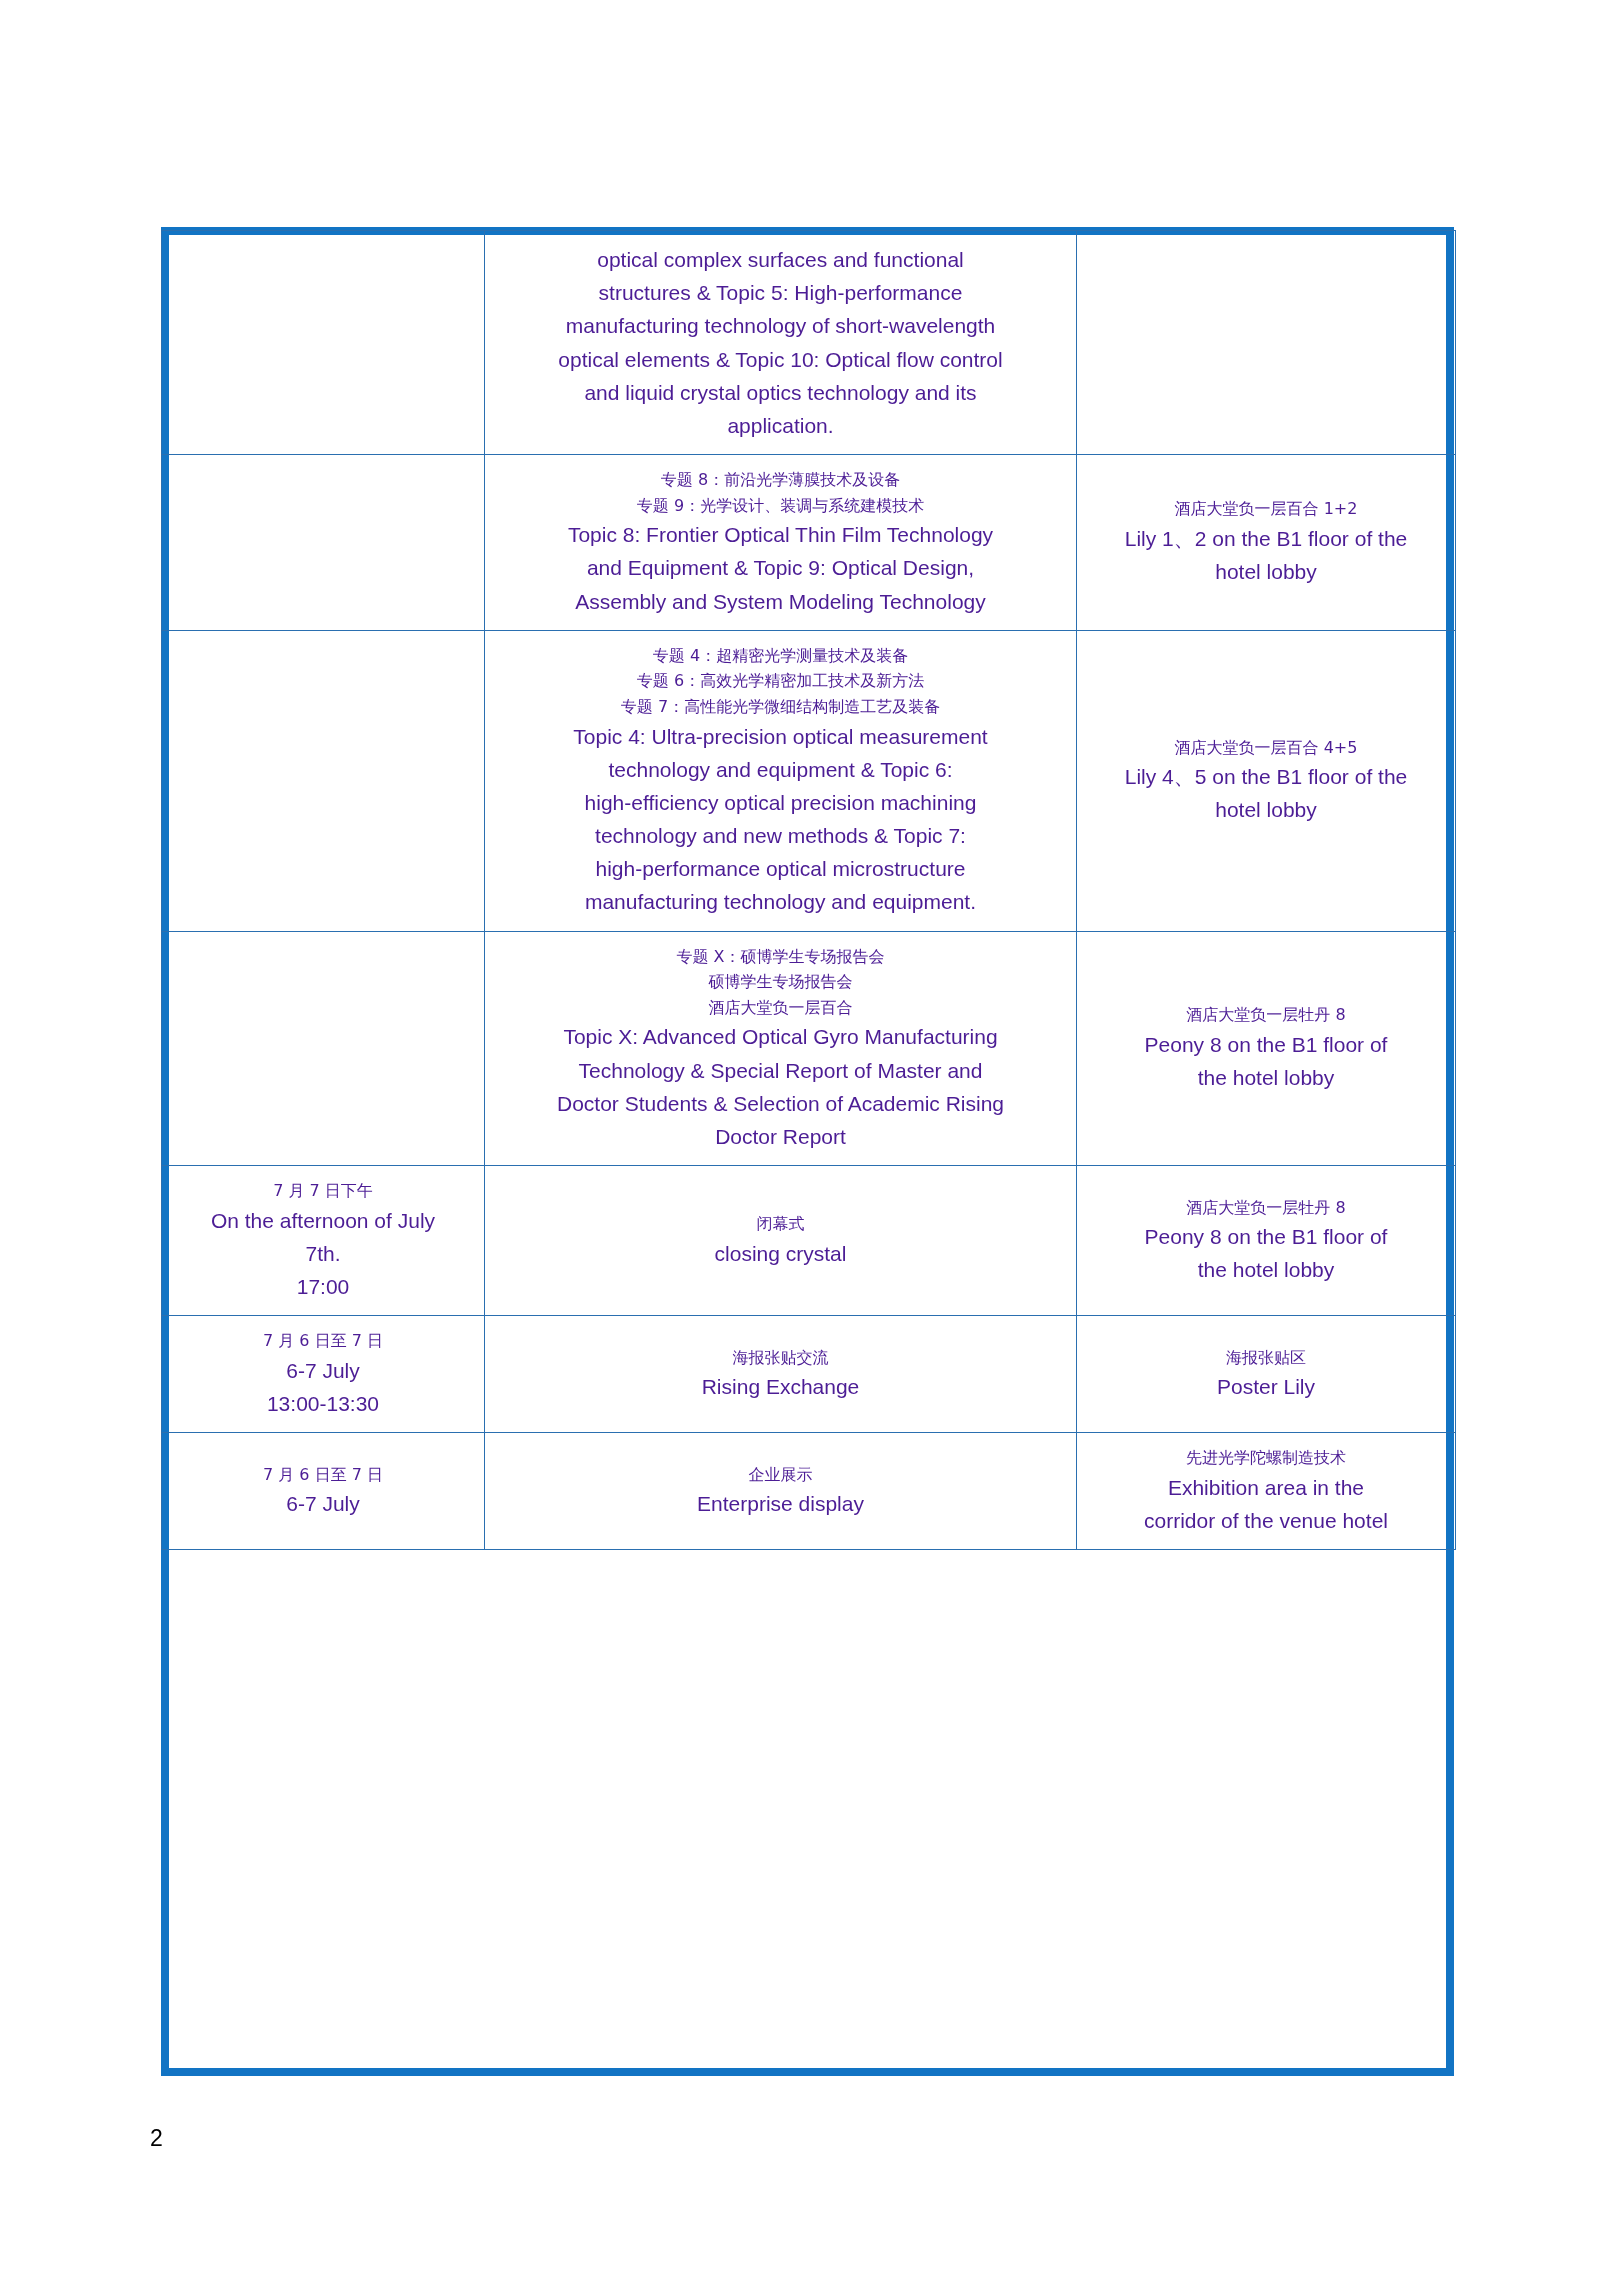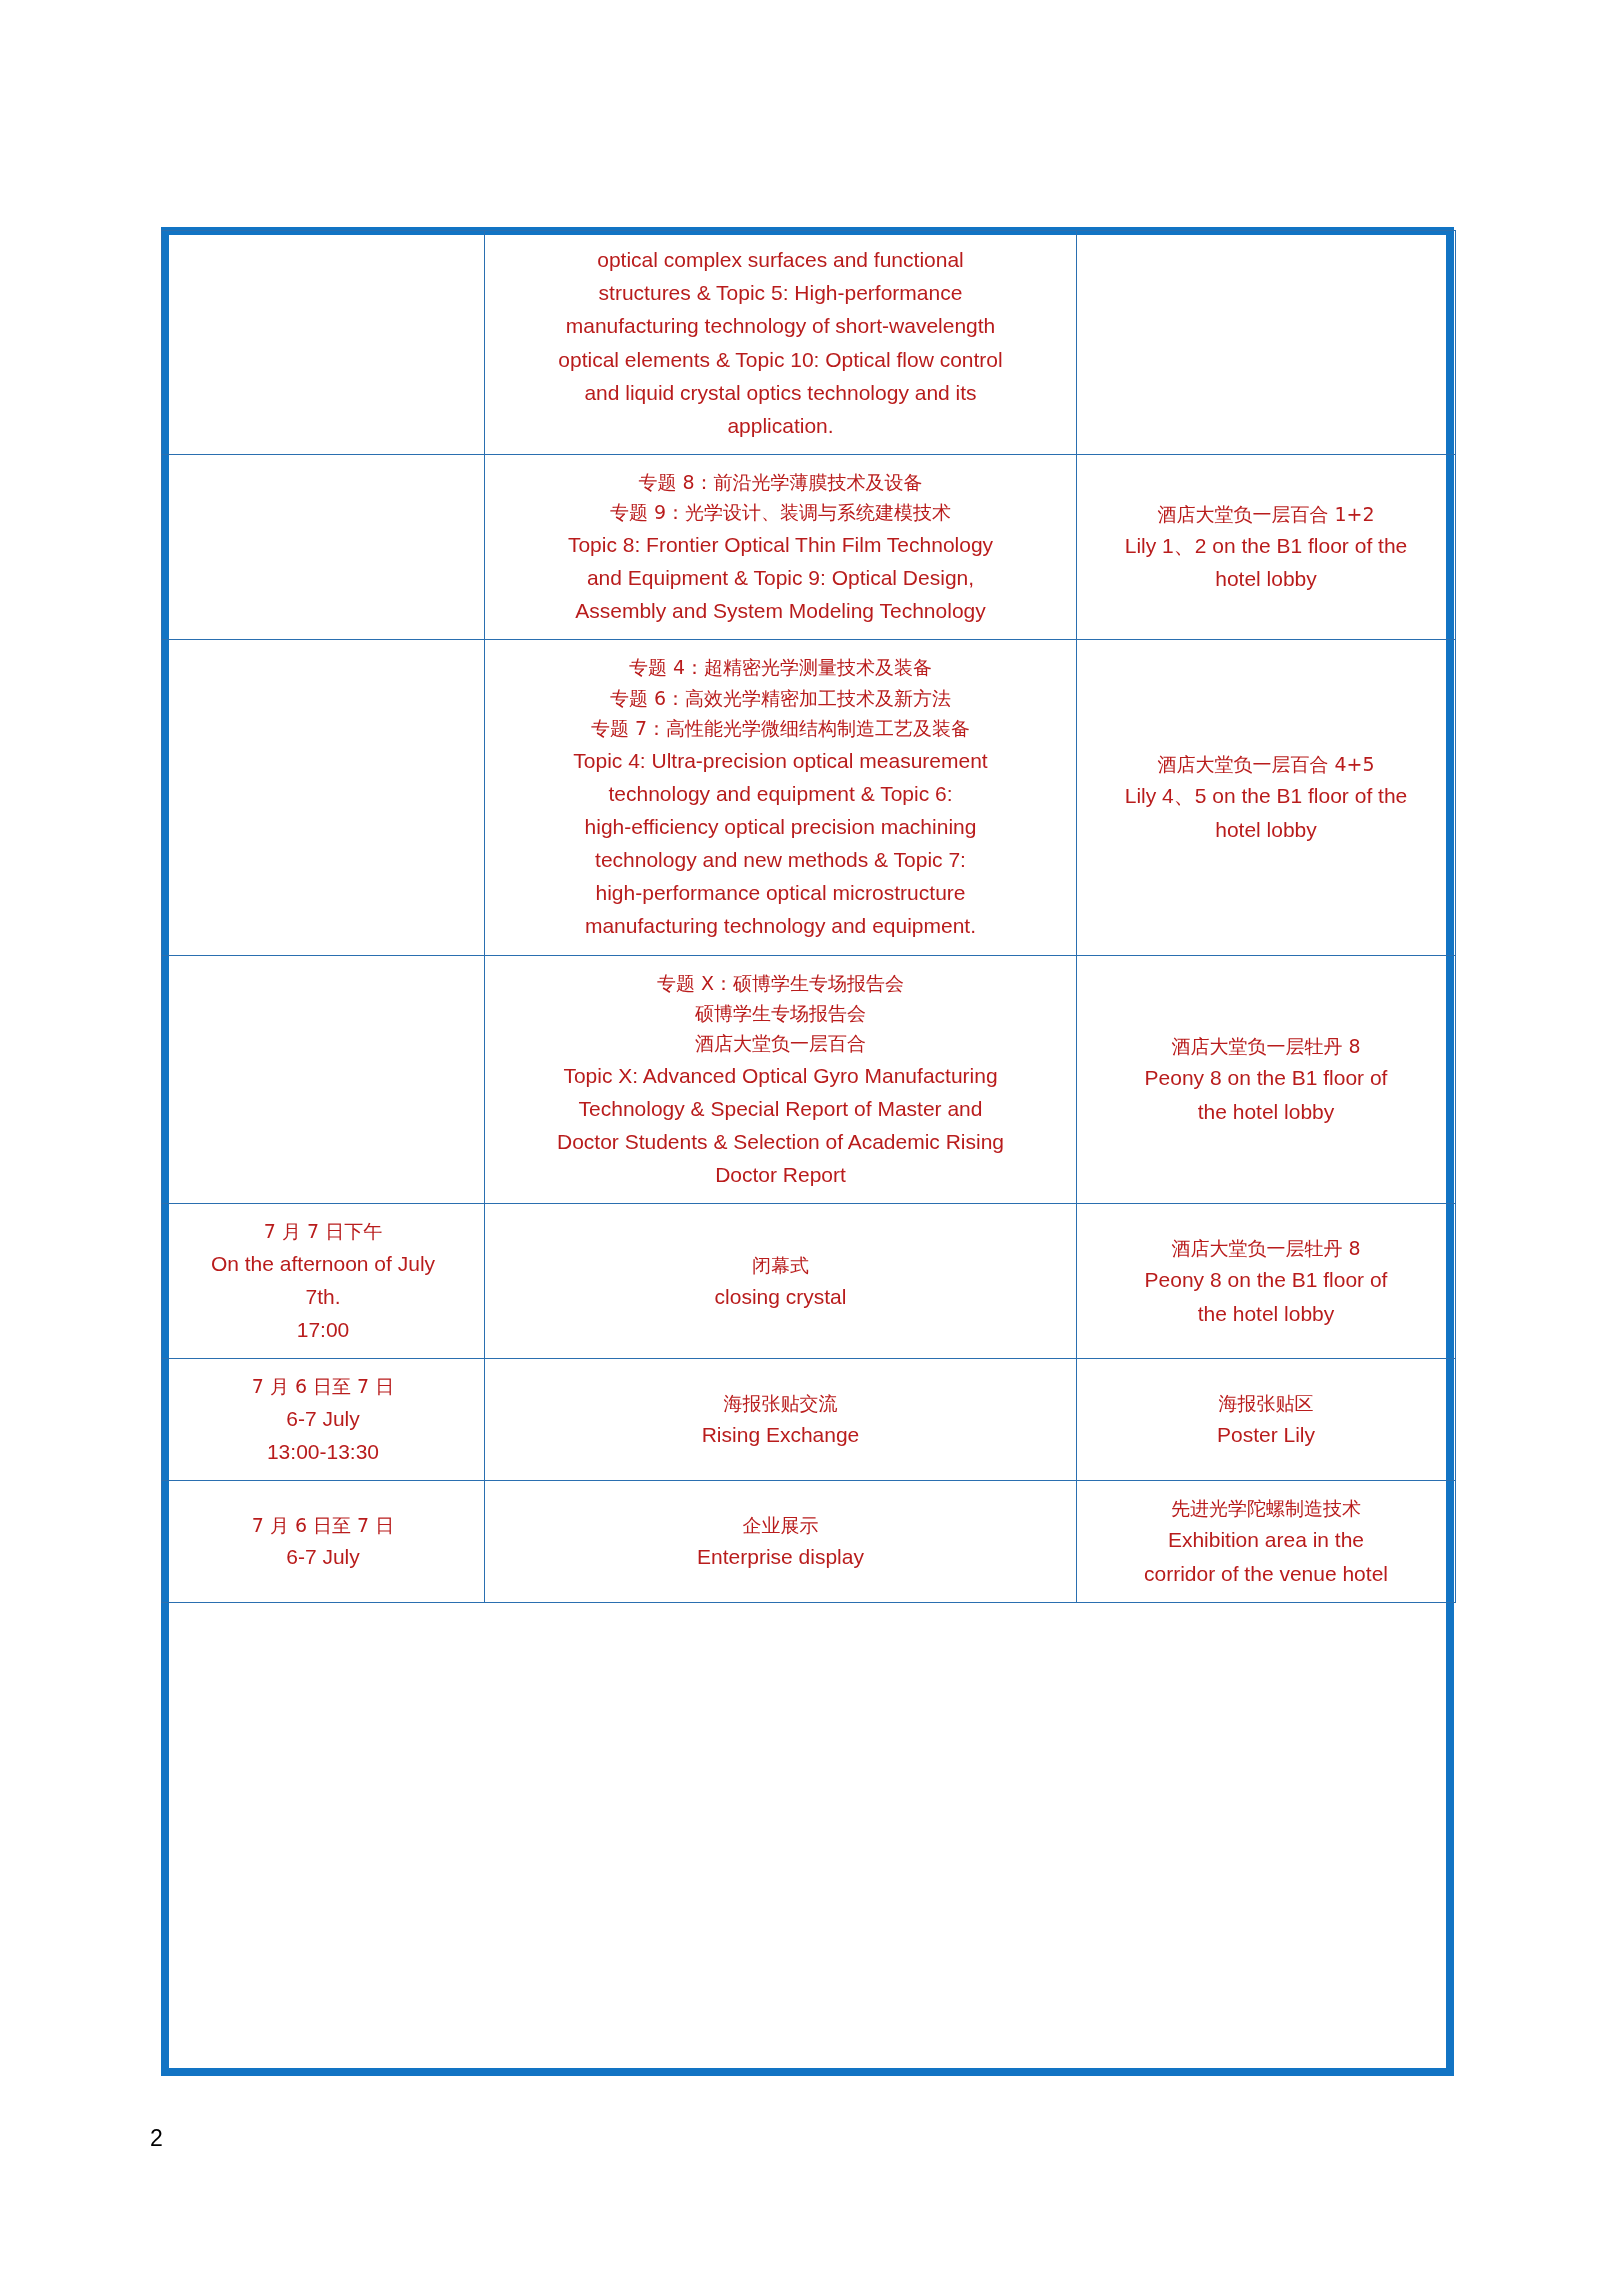--- a/index.html
+++ b/index.html
@@ -34,21 +34,21 @@
     table-layout: fixed;
   }
 
   .schedule-table td {
     border: 0.8px solid #2a6fb0;
     vertical-align: middle;
     text-align: center;
     padding: 12px 1px;
     font-size: 21px;
     line-height: 1.55;
-    color: #b91c1c;
+    color: #4c1d95;
   }
 
   
   .frame-top, .frame-bottom {
     position: absolute;
     left: 161px;
     width: 1293px;
     height: 7.6px;
     background: #1274c4;
   }
@@ -64,21 +64,21 @@
   }
   .frame-left { left: 161px; height: 1849px; }
   .frame-right { left: 1446px; height: 1849px; }
 
   .col-time { width: 323px; }
   .col-content { width: 592px; }
   .col-place { width: 379px; }
 
   .cn {
     font-family: "DejaVu Sans", "Liberation Sans", sans-serif;
-    font-size: 19px;
+    font-size: 16px;
     line-height: 1.6;
   }
   .en {
     font-family: "Liberation Sans", "DejaVu Sans", sans-serif;
     font-size: 21px;
     line-height: 1.58;
   }
   .cell-lines > div { display: block; }
 
   .page-number {

